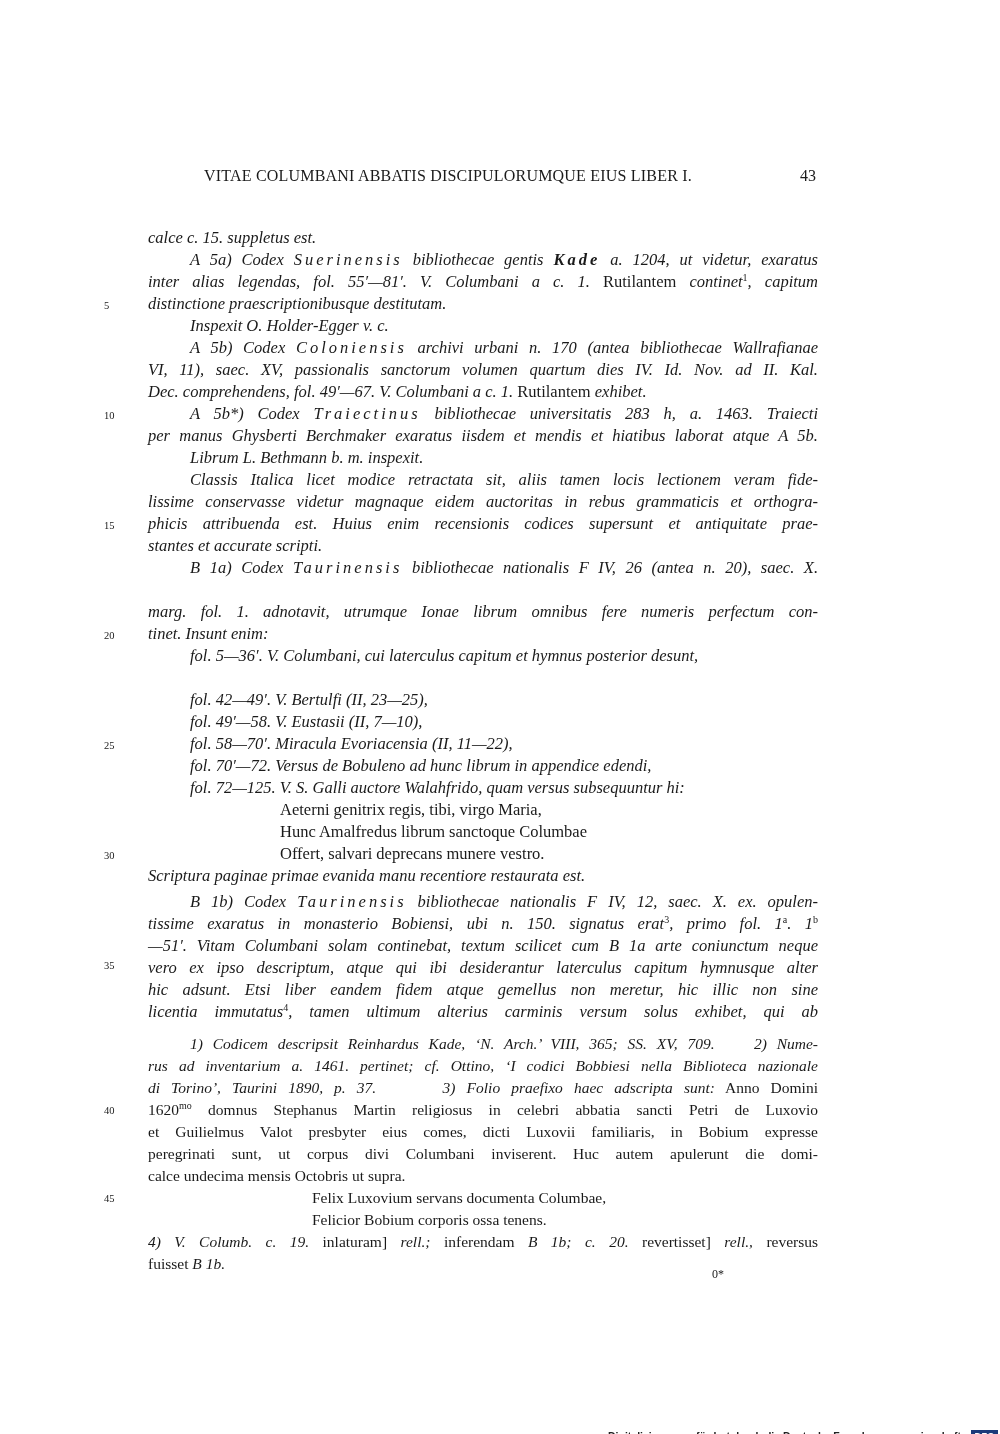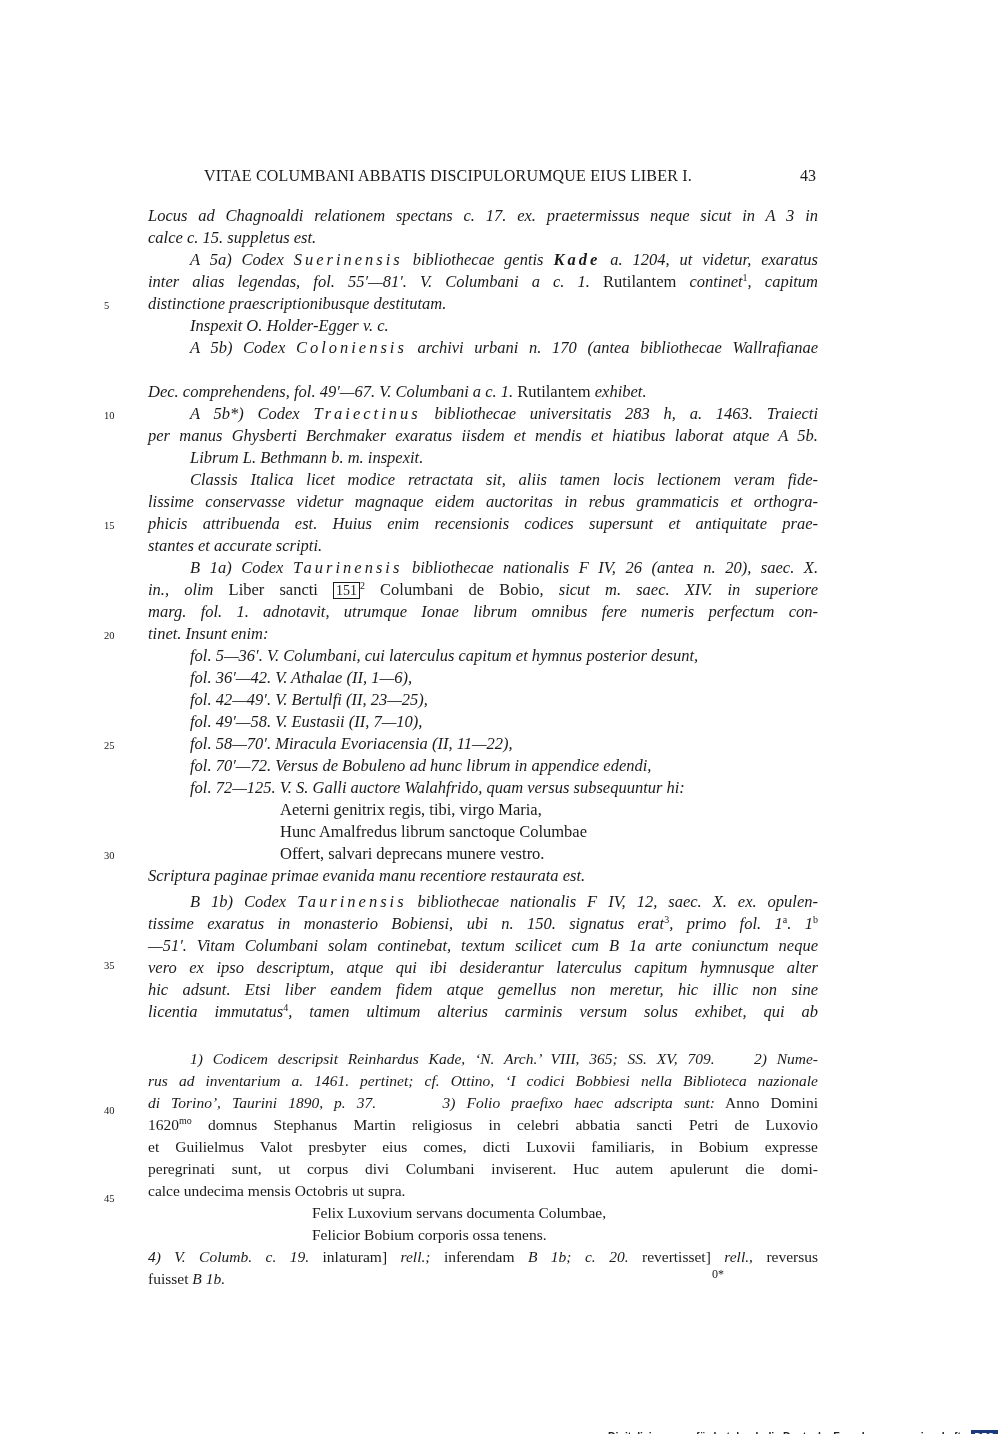--- a/index.html
+++ b/index.html
@@ -14,21 +14,21 @@
   .verse { left: 280px; width: 520px; text-align-last: left; }
   .fverse { left: 312px; width: 520px; text-align-last: left; }
   .ln { position: absolute; left: 104px; font-size: 10.5px; line-height: 22px; }
   i, .it { font-style: italic; }
   .sp { letter-spacing: 3px; }
   .box { border: 1.3px solid #1a1a1a; padding: 0 2px; font-size: 14px; }
   sup { font-size: 10px; line-height: 0; }
   .header { position: absolute; top: 150px; left: 204px; width: 612px; font-size: 16px; line-height: 22px; }
   .header .title { position: absolute; left: 0; letter-spacing: 0.2px; }
   .header .num { position: absolute; right: 0; font-weight: normal; }
-  .fn { font-size: 15.5px; margin-top: 15px; }
+  .fn { font-size: 15.5px; }
   .sig { position: absolute; left: 712px; top: 1252px; font-size: 12px; }
   .dfg { position: absolute; top: 1415px; left: 608px; font-family: "Liberation Sans", "DejaVu Sans", sans-serif;
          font-size: 10.5px; color: #222; display: flex; align-items: center; gap: 4px; font-weight: bold; }
   .dfg-logo { background: #1b3a7a; color: #fff; font-size: 9px; padding: 1px 3px; font-weight: bold; letter-spacing: 0.5px; }
 </style>
 </head>
 <body>
 
 <div class="page">
 
@@ -40,21 +40,20 @@
   <span class="ln" style="top:280px">5</span>
   <span class="ln" style="top:390px">10</span>
   <span class="ln" style="top:500px">15</span>
   <span class="ln" style="top:610px">20</span>
   <span class="ln" style="top:720px">25</span>
   <span class="ln" style="top:830px">30</span>
   <span class="ln" style="top:940px">35</span>
   <span class="ln" style="top:1085px">40</span>
   <span class="ln" style="top:1173px">45</span>
 
-  <div class="line it" style="top:190px">Locus ad Chagnoaldi relationem spectans c. 17. ex. praetermissus neque sicut in A 3 in</div>
   <div class="line it last" style="top:212px">calce c. 15. suppletus est.</div>
 
   <div class="line ind it" style="top:234px">
     <span>A 5a)</span> <span>Codex</span>
     <span class="sp">Suerinensis</span>
     <span>bibliothecae gentis</span>
     <b class="sp" style="font-style:italic">Kade</b>
     <span>a. 1204, ut videtur, exaratus</span>
   </div>
   <div class="line it" style="top:256px">
@@ -63,20 +62,21 @@
     <span>continet</span><sup style="font-style:normal">1</sup><span>, capitum</span>
   </div>
   <div class="line it last" style="top:278px">distinctione praescriptionibusque destitutam.</div>
   <div class="line ind it last" style="top:300px">Inspexit O. Holder-Egger v. c.</div>
 
   <div class="line ind it" style="top:322px">
     <span>A 5b)</span> <span>Codex</span>
     <span class="sp">Coloniensis</span>
     <span>archivi urbani n. 170 (antea bibliothecae Wallrafianae</span>
   </div>
+  <div class="line it" style="top:344px">VI, 11), saec. XV, passionalis sanctorum volumen quartum dies IV. Id. Nov. ad II. Kal.</div>
   <div class="line it last" style="top:366px">
     <span>Dec. comprehendens, fol. 49′—67. V. Columbani a c. 1.</span>
     <span style="font-style:normal">Rutilantem</span>
     <span>exhibet.</span>
   </div>
 
   <div class="line ind it" style="top:388px">
     <span>A 5b*)</span> <span>Codex</span>
     <span class="sp">Traiectinus</span>
     <span>bibliothecae universitatis 283 h, a. 1463. Traiecti</span>
@@ -87,32 +87,24 @@
   <div class="line ind it" style="top:454px">Classis Italica licet modice retractata sit, aliis tamen locis lectionem veram fide-</div>
   <div class="line it" style="top:498px">phicis attribuenda est. Huius enim recensionis codices supersunt et antiquitate prae-</div>
   <div class="line it" style="top:476px">lissime conservasse videtur magnaque eidem auctoritas in rebus grammaticis et orthogra-</div>
   <div class="line it last" style="top:520px">stantes et accurate scripti.</div>
 
   <div class="line ind it" style="top:542px">
     <span>B 1a)</span> <span>Codex</span>
     <span class="sp">Taurinensis</span>
     <span>bibliothecae nationalis F IV, 26 (antea n. 20), saec. X.</span>
   </div>
-  <div class="line it" style="top:564px">
-    <span>in., olim</span>
-    <span style="font-style:normal">Liber sancti</span>
-    <span class="box" style="font-style:normal">151</span><sup style="font-style:normal">2</sup>
-    <span style="font-style:normal">Columbani de Bobio,</span>
-    <span>sicut m. saec. XIV. in superiore</span>
-  </div>
   <div class="line it" style="top:586px">marg. fol. 1. adnotavit, utrumque Ionae librum omnibus fere numeris perfectum con-</div>
   <div class="line it last" style="top:608px">tinet. Insunt enim:</div>
 
   <div class="line list it" style="top:630px">fol. 5—36′.  V. Columbani, cui laterculus capitum et hymnus posterior desunt,</div>
-  <div class="line list it" style="top:652px">fol. 36′—42.  V. Athalae (II, 1—6),</div>
   <div class="line list it" style="top:674px">fol. 42—49′.  V. Bertulfi (II, 23—25),</div>
   <div class="line list it" style="top:696px">fol. 49′—58.  V. Eustasii (II, 7—10),</div>
   <div class="line list it" style="top:718px">fol. 58—70′.  Miracula Evoriacensia (II, 11—22),</div>
   <div class="line list it" style="top:740px">fol. 70′—72.  Versus de Bobuleno ad hunc librum in appendice edendi,</div>
   <div class="line list it" style="top:762px">fol. 72—125.  V. S. Galli auctore Walahfrido, quam versus subsequuntur hi:</div>
 
   <div class="line verse" style="top:784px">Aeterni genitrix regis, tibi, virgo Maria,</div>
   <div class="line verse" style="top:806px">Hunc Amalfredus librum sanctoque Columbae</div>
   <div class="line verse" style="top:828px">Offert, salvari deprecans munere vestro.</div>
 

